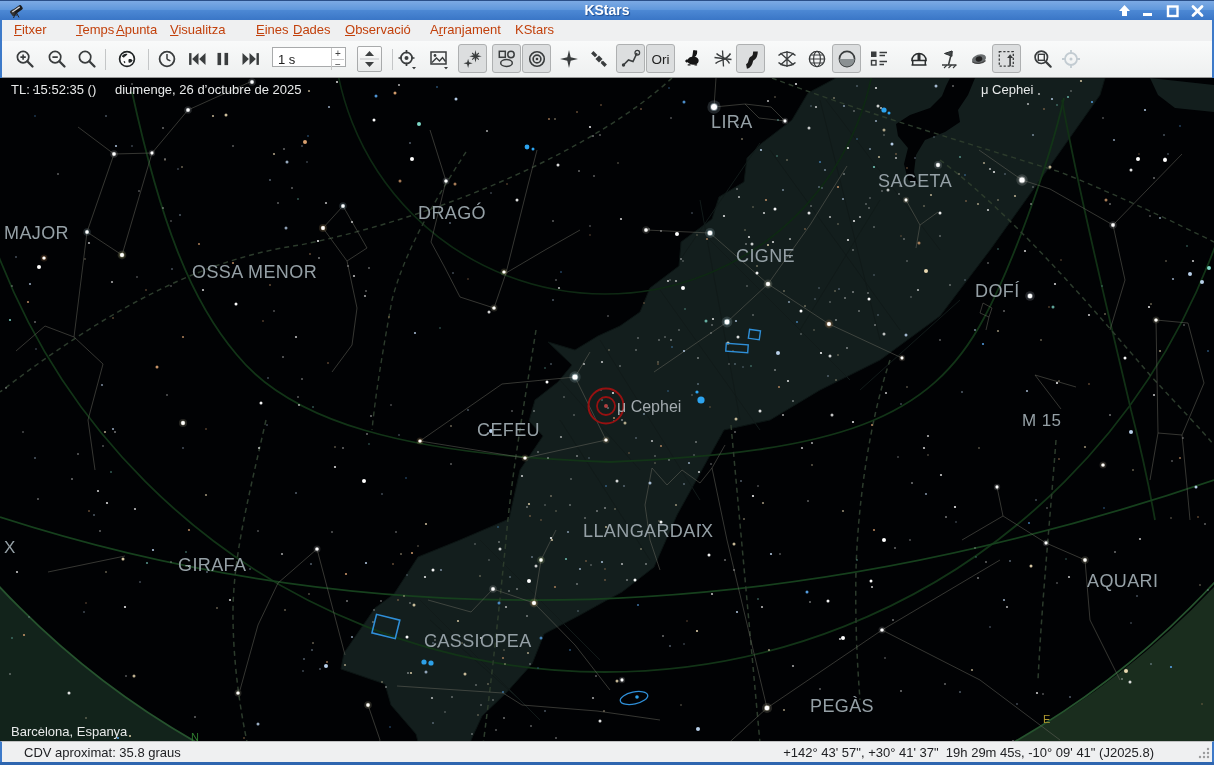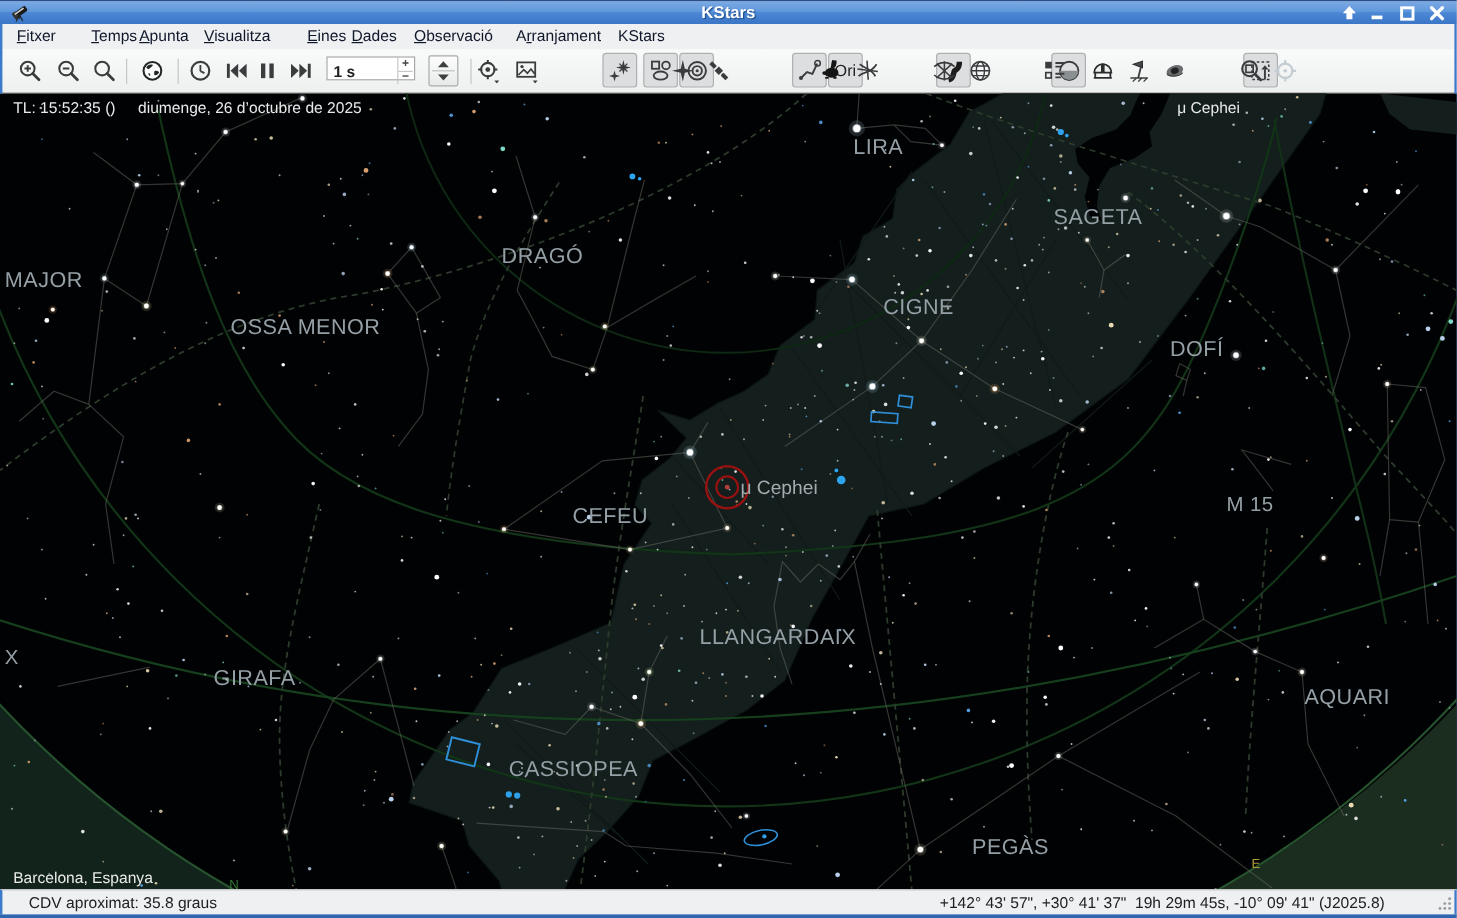--- a/index.html
+++ b/index.html
@@ -1,28 +1,28 @@
 <!DOCTYPE html>
 <html><head><meta charset="utf-8">
 <style>
 html,body{margin:0;padding:0;}
 body{width:1214px;height:765px;overflow:hidden;font-family:"Liberation Sans",sans-serif;background:#eff0f1;position:relative;}
 .titlebar{position:absolute;left:0;top:0;width:1214px;height:20px;background:linear-gradient(#7caae4 0%,#6098dc 45%,#4c88d4 50%,#3a76c6 100%);border-top:1px solid #2a4f88;box-sizing:border-box;}
 .title{position:absolute;left:0;top:1px;width:100%;text-align:center;color:#fff;font-weight:bold;font-size:14px;text-shadow:1px 1px 1px #1c4a8c;}
 .ticon{position:absolute;left:8px;top:1px;width:18px;height:18px;}
 .wbtn{position:absolute;top:0;height:20px;width:23px;}
-.menubar{position:absolute;left:0;top:20px;width:1214px;height:21px;background:#eff0f1;color:#0f172a;font-size:13px;}
+.menubar{position:absolute;left:0;top:20px;width:1214px;height:21px;background:#eff0f1;color:#c2410c;font-size:13px;}
 .menubar span{position:absolute;top:2px;}
 .menubar u{text-decoration:underline;}
 .toolbar{position:absolute;left:0;top:41px;width:1214px;height:37px;background:linear-gradient(#f9fafa,#eef0f0);border-bottom:1px solid #989898;box-sizing:border-box;}
 .tbtn{position:absolute;top:3px;width:29px;height:29px;}
-.tbtn.on{background:#dcdedf;border:1px solid #aeb0b1;border-radius:3px;box-sizing:border-box;margin-left:44px;}
+.tbtn.on{background:#dcdedf;border:1px solid #aeb0b1;border-radius:3px;box-sizing:border-box;}
 .tbtn svg{position:absolute;left:50%;top:50%;transform:translate(-50%,-50%);}
 .sep{position:absolute;top:8px;width:1px;height:21px;background:#c4c6c7;}
-.spinbox{position:absolute;left:272px;top:6px;width:74px;height:20px;background:#fff;border:1px solid #a8aaab;box-sizing:border-box;font-size:13px;color:#202020;font-weight:bold;}
+.spinbox{position:absolute;left:272px;top:6px;width:74px;height:20px;background:#fff;border:1px solid #a8aaab;box-sizing:border-box;font-size:13px;color:#202020;}
 .spinbox .txt{position:absolute;left:5px;top:4px;}
 .pm{position:absolute;right:1px;top:0;width:12px;height:22px;font-size:10px;color:#444;text-align:center;line-height:10px;border-left:1px solid #c8c8c8;}
 .spinner{position:absolute;left:357px;top:5px;width:25px;height:26px;background:linear-gradient(#fdfdfd,#e8eaea);border:1px solid #a8aaab;border-radius:2px;box-sizing:border-box;}
 .map{position:absolute;left:0;top:78px;width:1214px;height:663px;background:#010204;border-left:2px solid #3d7ac9;border-right:2px solid #3d7ac9;box-sizing:border-box;}
 .map svg{margin-left:-2px;}
 .statusbar{position:absolute;left:0;top:741px;width:1214px;height:21px;background:#eff0f1;border-top:1px solid #c0c1c2;border-left:2px solid #3d7ac9;border-right:2px solid #3d7ac9;box-sizing:border-box;font-size:13px;color:#202124;}
 .bluebottom{position:absolute;left:0;top:762px;width:1214px;height:3px;background:#2e66b0;}
 .grip{position:absolute;right:3px;top:746px;width:14px;height:14px;}
 </style></head>
 <body>

